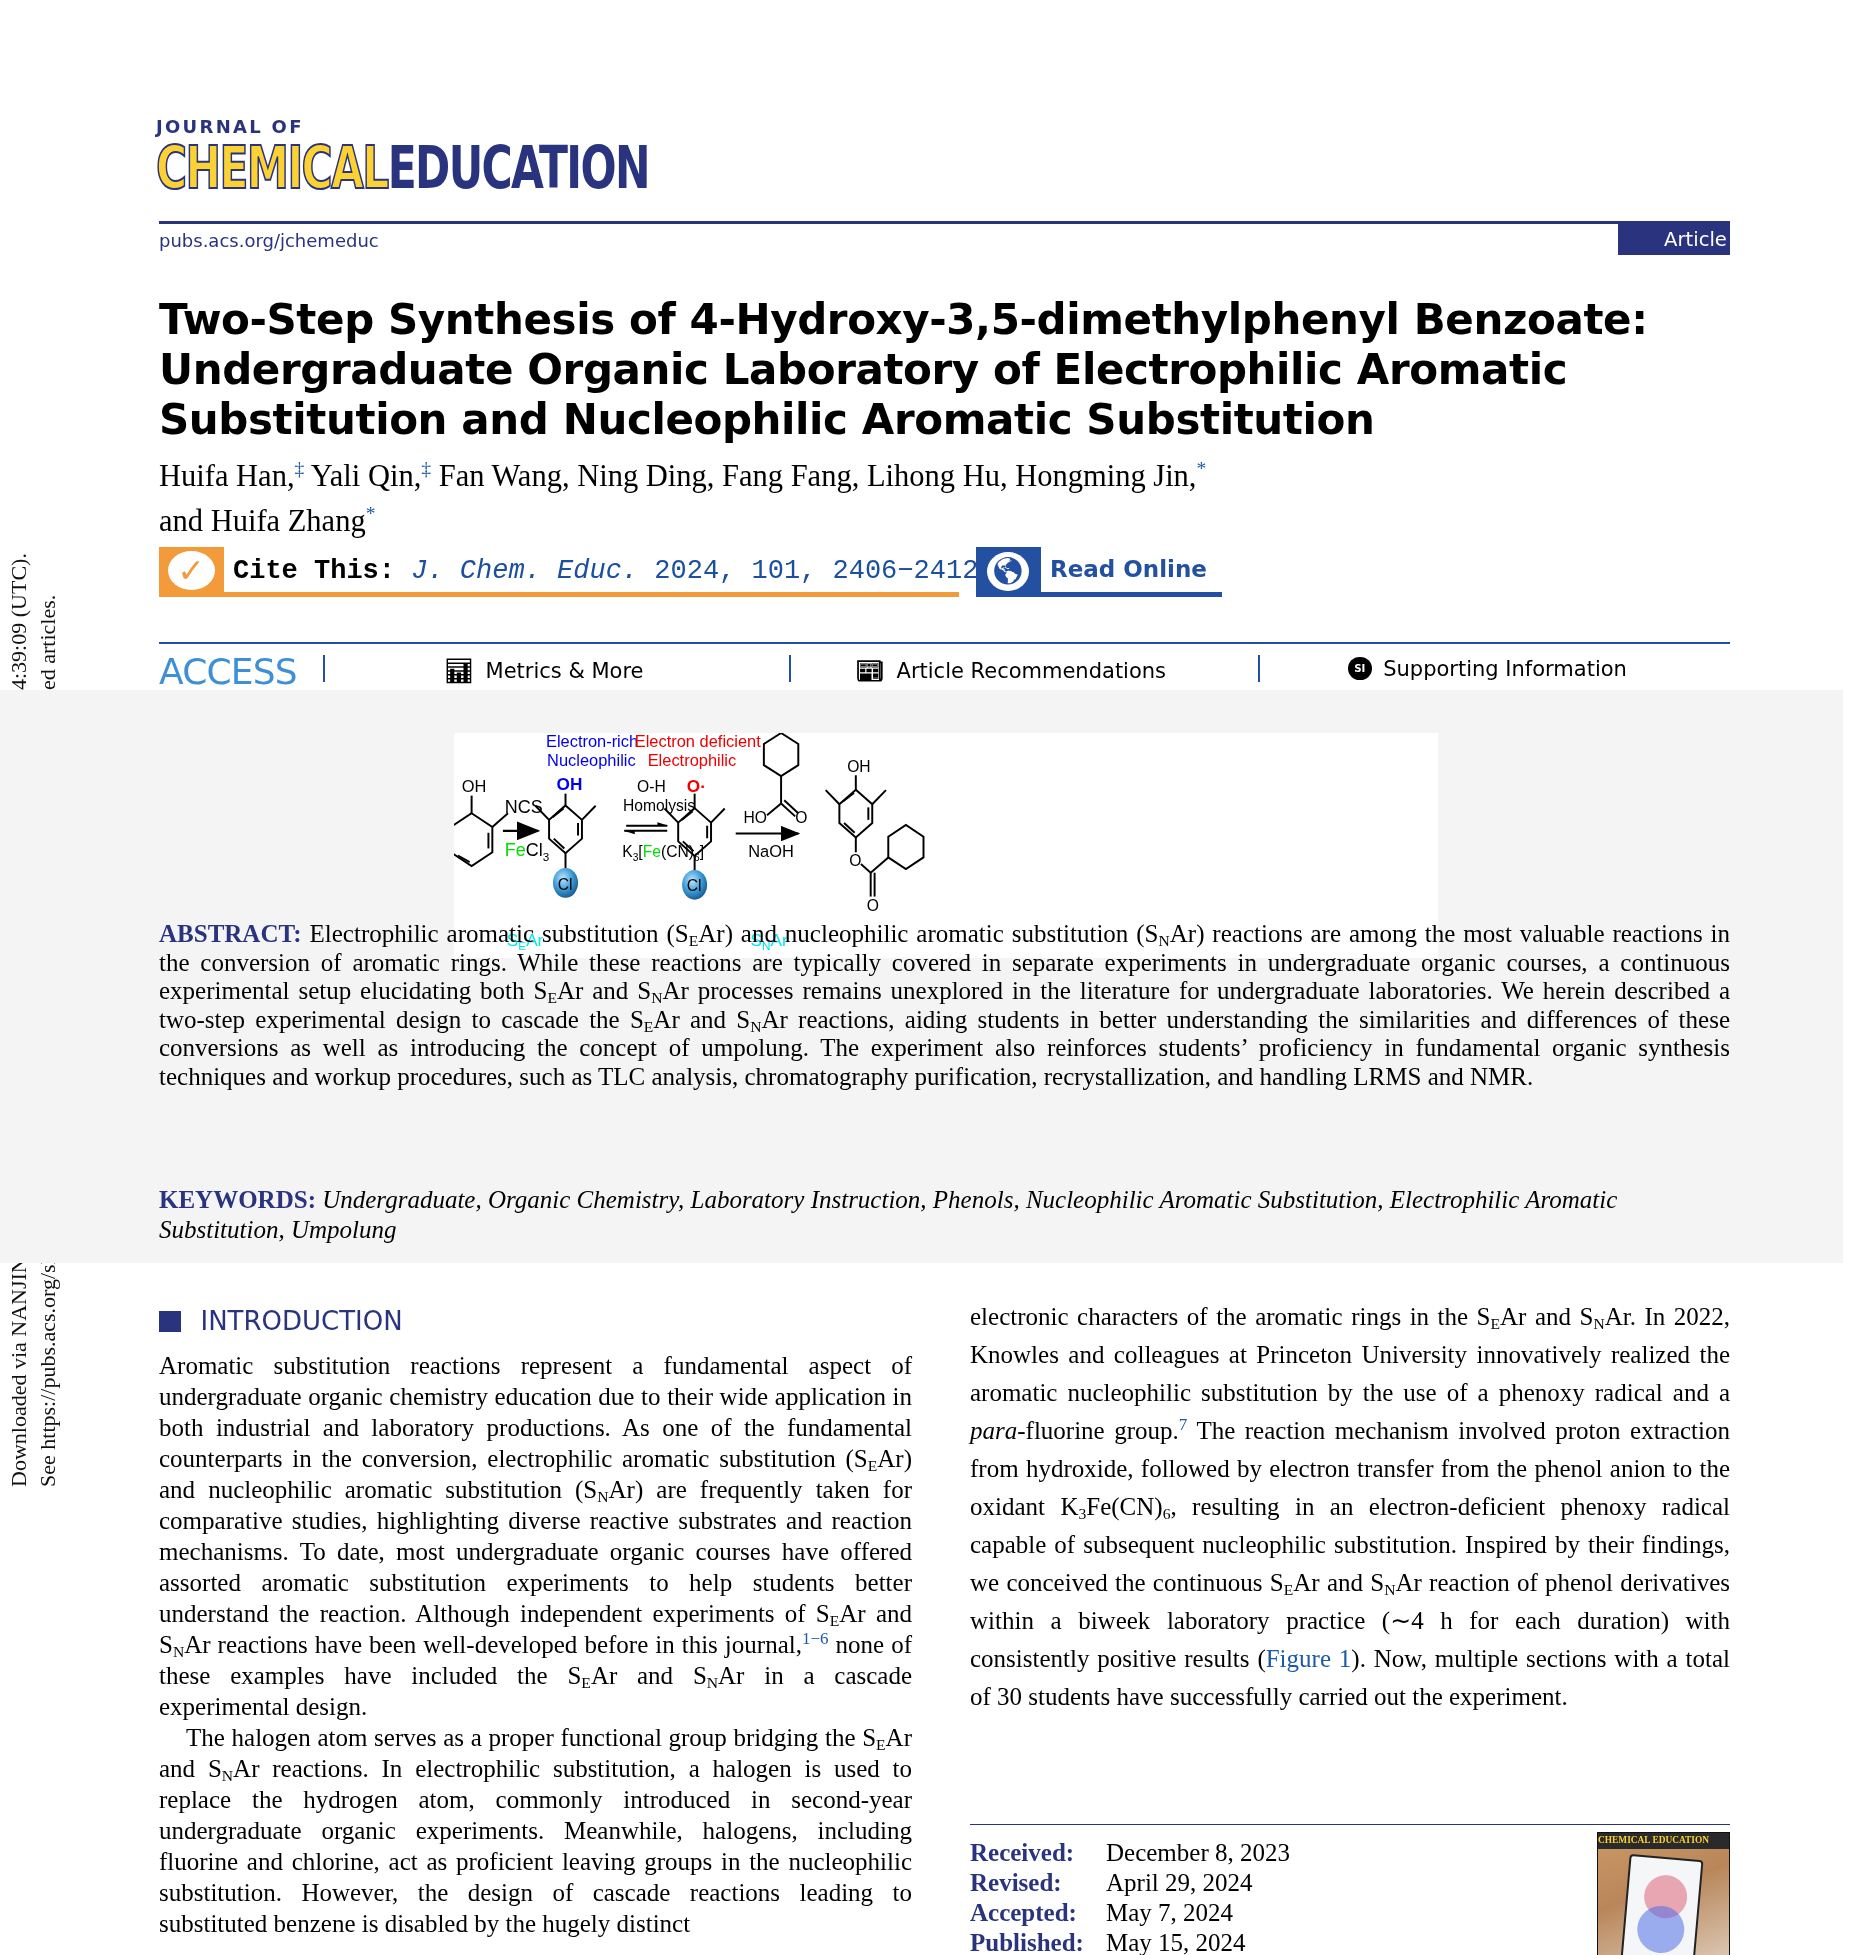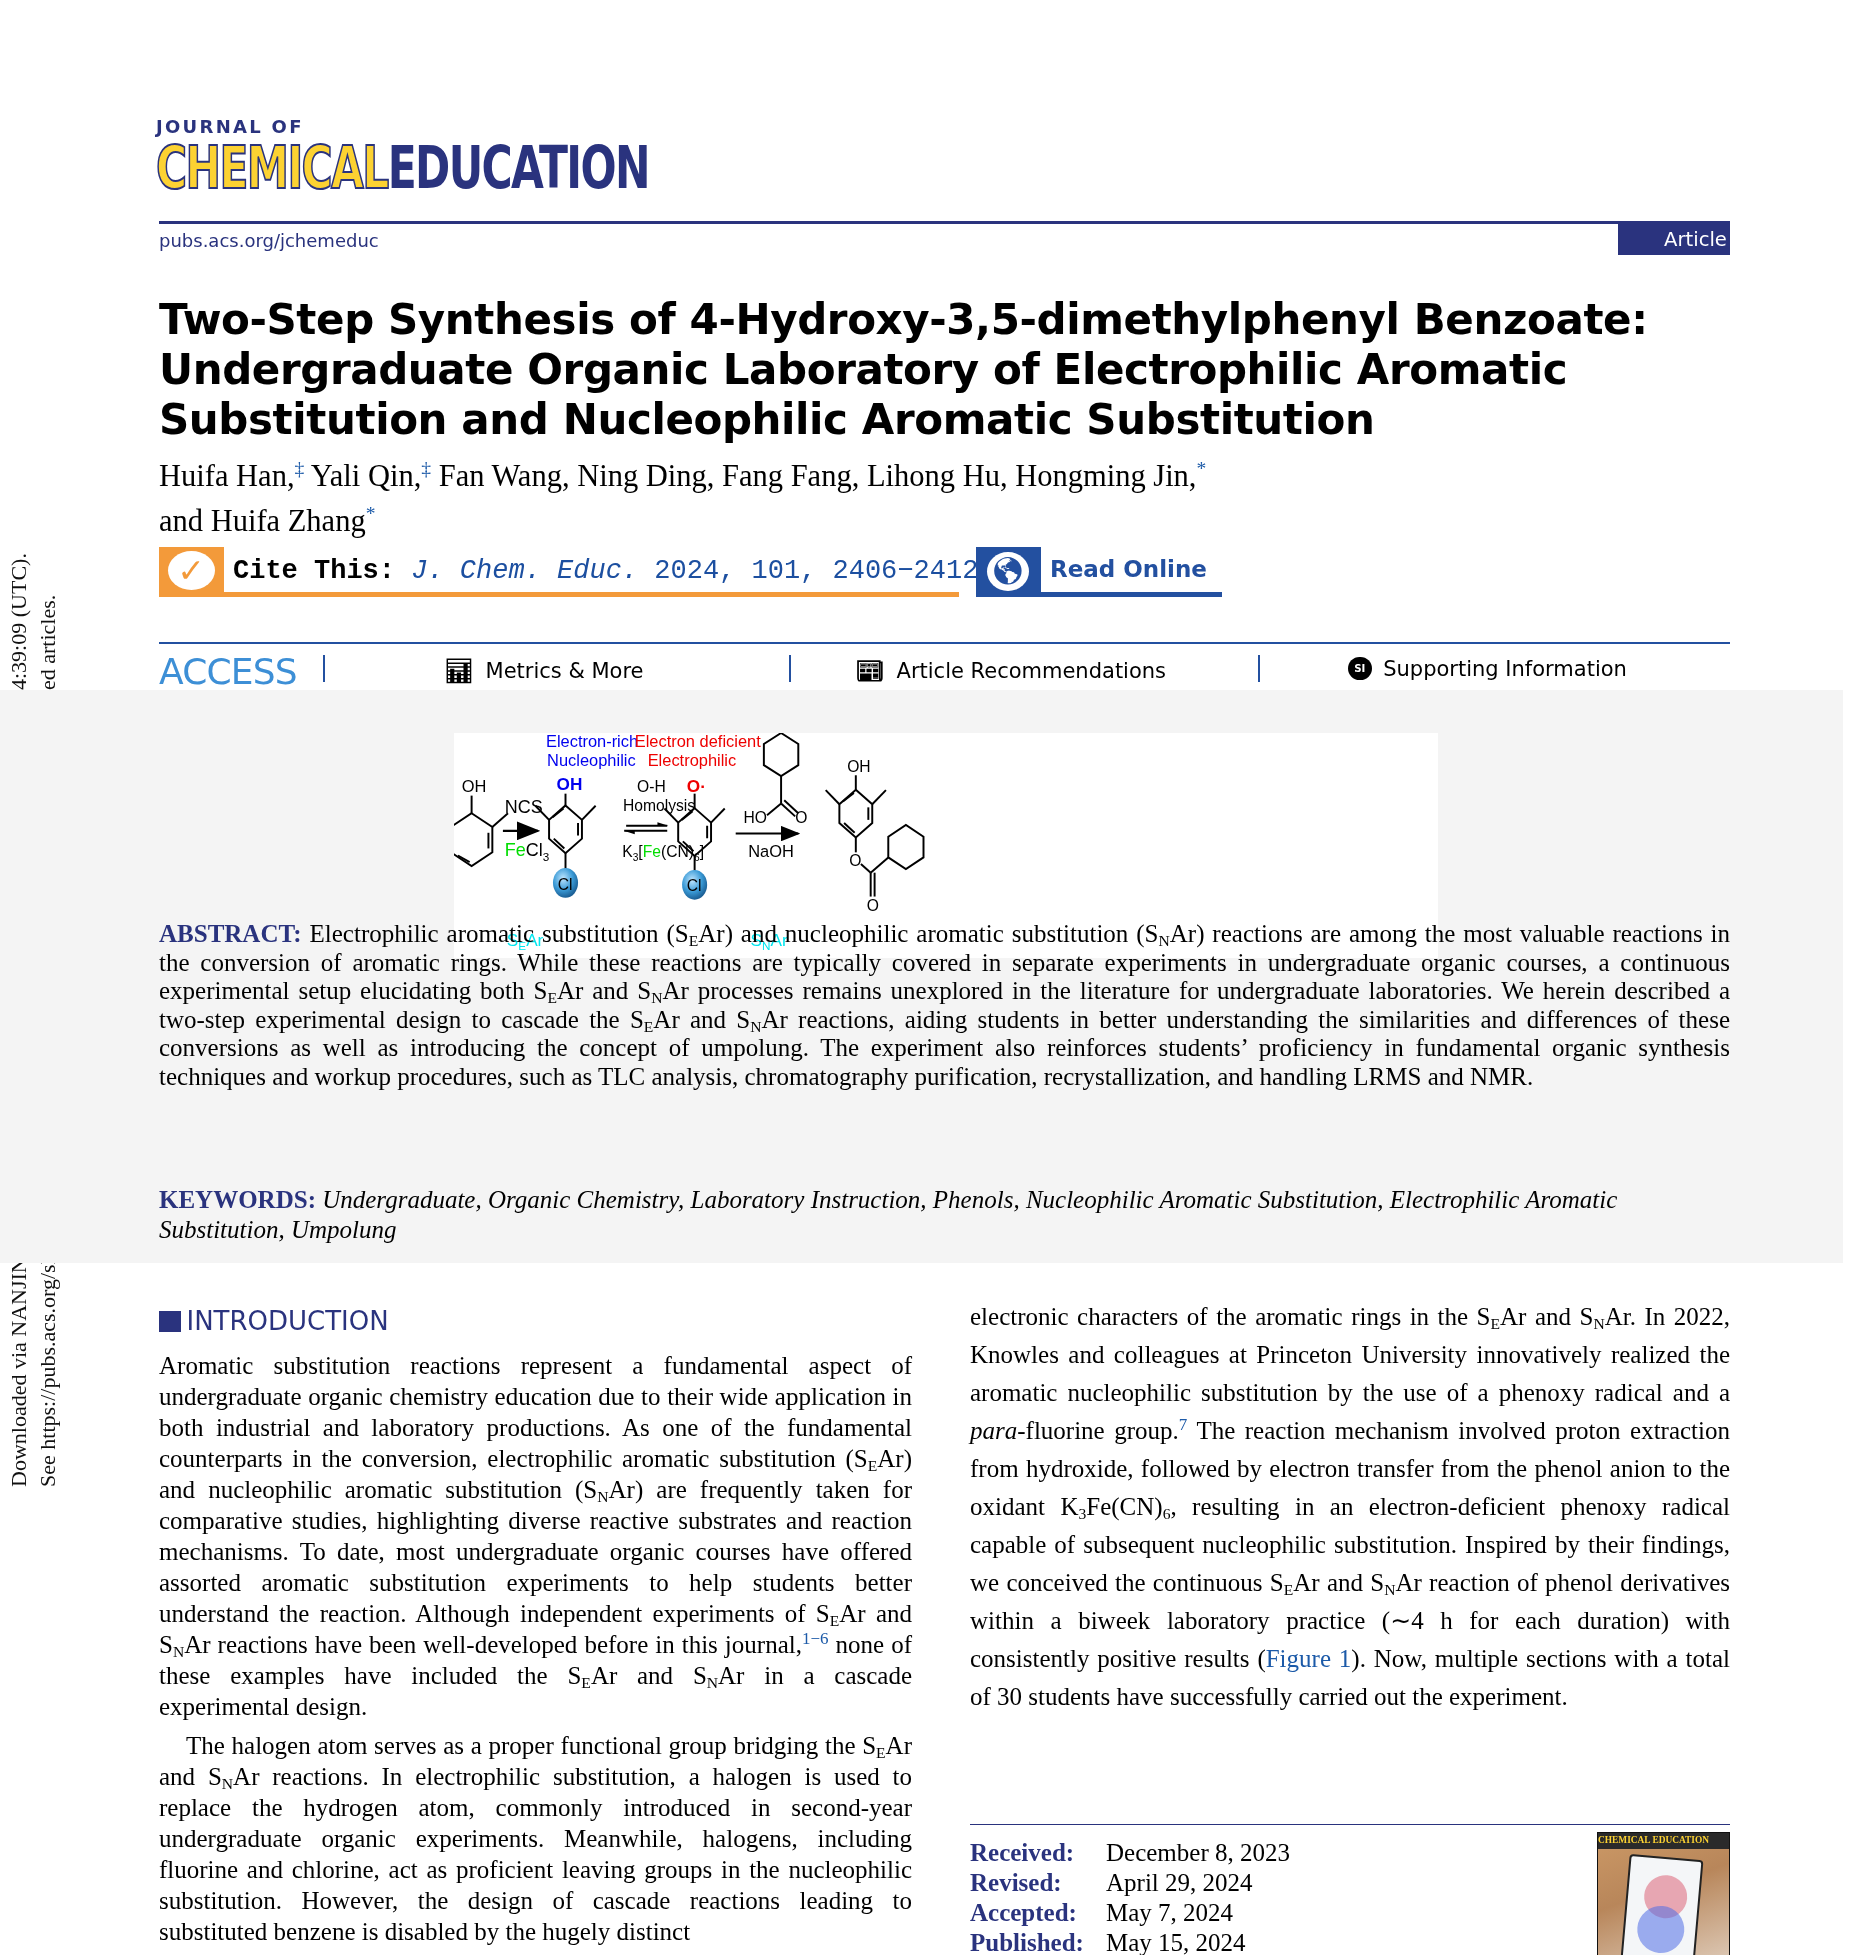--- a/index.html
+++ b/index.html
@@ -117,25 +117,25 @@
   }
   .keywords i { font-style: italic; }
   sub.s { font-size: 15.6px; vertical-align: -3.9px; line-height: 0; }
 
   
   .col { position: absolute; font-size: 25px; line-height: 31px; text-align: justify; }
   .col-left { left: 159px; top: 1306px; width: 753px; }
   .col-right { left: 970px; top: 1298px; width: 760px; line-height: 38px; }
   .section-head {
     font-family: "DejaVu Sans", sans-serif; font-size: 26px; color: #2a337e; font-weight: normal;
-    display: flex; align-items: center; gap: 6px; margin-bottom: 13.3px; line-height: 31px;
+    display: flex; align-items: center; gap: 20px; margin-bottom: 13.3px; line-height: 31px;
   }
   .section-head .sq { width: 21.5px; height: 21.5px; background: #2a337e; display: inline-block; }
   .col p { margin: 0; }
-  .col p.indent { text-indent: 27px; margin-top: 8px; }
+  .col p.indent { text-indent: 27px; }
   .col .ref { color: #1c5aa8; font-size: 17px; vertical-align: 8.6px; line-height: 0; }
   .col a { color: #1c5aa8; text-decoration: none; }
 
   .dates-rule { position: absolute; left: 970px; top: 1824px; width: 760px; height: 1.2px; background: #2a337e; }
   .dates { position: absolute; left: 970px; top: 1838px; font-size: 25px; line-height: 30px; }
   .dates .row { display: flex; }
   .dates .k { width: 136px; color: #2a337e; font-weight: bold; }
   .cover {
     position: absolute; left: 1597px; top: 1832px; width: 133px; height: 149px; border: 1.6px solid #111;
     background: linear-gradient(160deg, #cc9966 0%, #b8865a 40%, #e4d6c8 100%); overflow: hidden;

